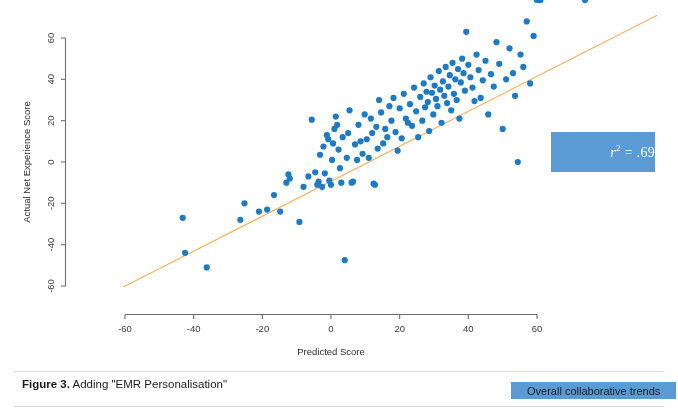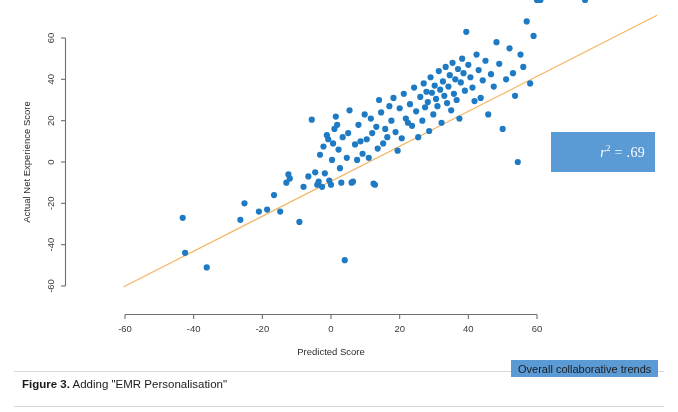--- a/index.html
+++ b/index.html
@@ -32,43 +32,43 @@
 
   
   #r2-box {
     position: absolute;
     left: 551px; top: 132px;
     width: 104px; height: 40px;
     display: flex;
     align-items: center;
     justify-content: flex-end;
     box-sizing: border-box;
-    padding-right: 10px;
+    padding-right: 0;
     color: #ffffff;
   }
   #r2-text {
     font-family: "Liberation Serif", serif;
     font-style: italic;
     font-size: 14px;
     letter-spacing: .3px;
     white-space: nowrap;
   }
   #r2-text sup {
     font-size: 9px;
     font-style: normal;
     vertical-align: super;
   }
   #r2-eq { font-style: normal; }
 
   
   #trends-badge {
     position: absolute;
-    left: 511px; top: 360px;
+    left: 511px; top: 382px;
     height: 17px;
-    padding: 0 7px;
+    padding: 0 16px;
     display: flex; align-items: center;
     color: #1d1d1d;
     font-size: 11px;
     white-space: nowrap;
     z-index: 5;
   }
 
   
   #caption-area { position: absolute; left: 0; top: 366px; width: 678px; height: 46px; }
   .rule {

